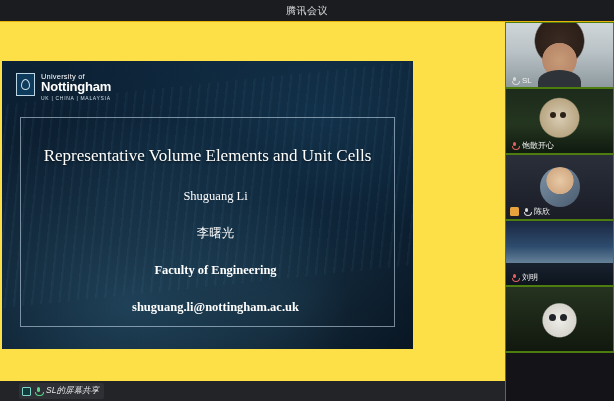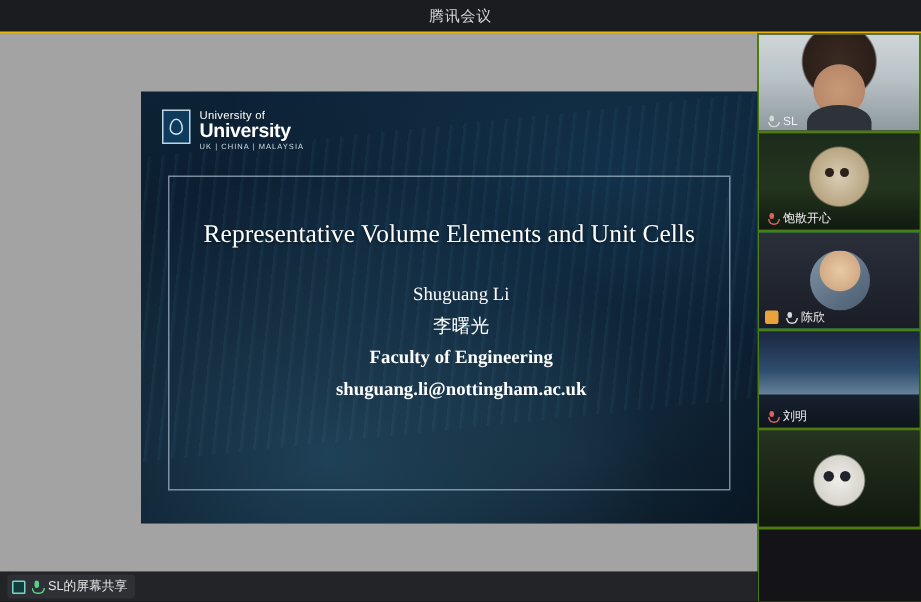--- a/index.html
+++ b/index.html
@@ -41,24 +41,24 @@
   .stage {
     position: relative;
     width: 505px;
     background: #000;
     display: flex;
     flex-direction: column;
   }
   .stage-inner {
     flex: 1;
     position: relative;
-    background: #a3a3a3;
-    display: flex;
-    align-items: center;
-    justify-content: flex-end;
+    background: #fde047;
+    display: flex;
+    align-items: center;
+    justify-content: flex-start;
     padding: 6px 0 0 0;
     min-height: 0;
   }
   .slide {
     position: relative;
     width: 411px;
     height: 288px;
     margin-left: 2px;
     background:
       radial-gradient(ellipse at 30% 85%, rgba(80,160,200,0.30) 0%, rgba(10,30,50,0) 55%),
@@ -135,37 +135,38 @@
   .slide-title {
     font-size: 17px;
     font-weight: normal;
     line-height: 1.28;
     text-shadow: 0 1px 2px rgba(0,0,0,0.6);
   }
   .slide-sub {
     margin-top: 22px;
     display: flex;
     flex-direction: column;
-    gap: 4px;
+    gap: 20px;
     font-size: 12.5px;
     font-weight: bold;
     line-height: 1.35;
     margin-left: 16px;
   }
   .slide-sub .plain { font-weight: normal; }
 
   
   .stage-footer {
     height: 20px;
     flex: 0 0 20px;
     background: #232428;
     display: flex;
     align-items: center;
-    padding-left: 5px;
+    padding-left: 19px;
     gap: 4px;
+    font-style: italic;
   }
   .share-pill {
     display: flex;
     align-items: center;
     gap: 3px;
     color: #e6e6e6;
     font-size: 8.5px;
     background: #2e3035;
     border-radius: 2px;
     padding: 2px 5px 2px 3px;
@@ -357,21 +358,21 @@
       <div class="stage-inner">
 
         <div class="slide">
 
           <div class="uon-logo">
             <div class="uon-shield">
                 <span></span>
               </div>
             <div class="uon-wordmark">
               <div class="l1">University of</div>
-              <div class="l2">University</div>
+              <div class="l2">Nottingham</div>
               <div class="l3">UK | CHINA | MALAYSIA</div>
             </div>
           </div>
 
           <div class="slide-frame"></div>
 
           <div class="slide-content">
             <div class="slide-title">Representative Volume Elements and Unit Cells</div>
             <div class="slide-sub">
               <div class="plain">Shuguang Li</div>

